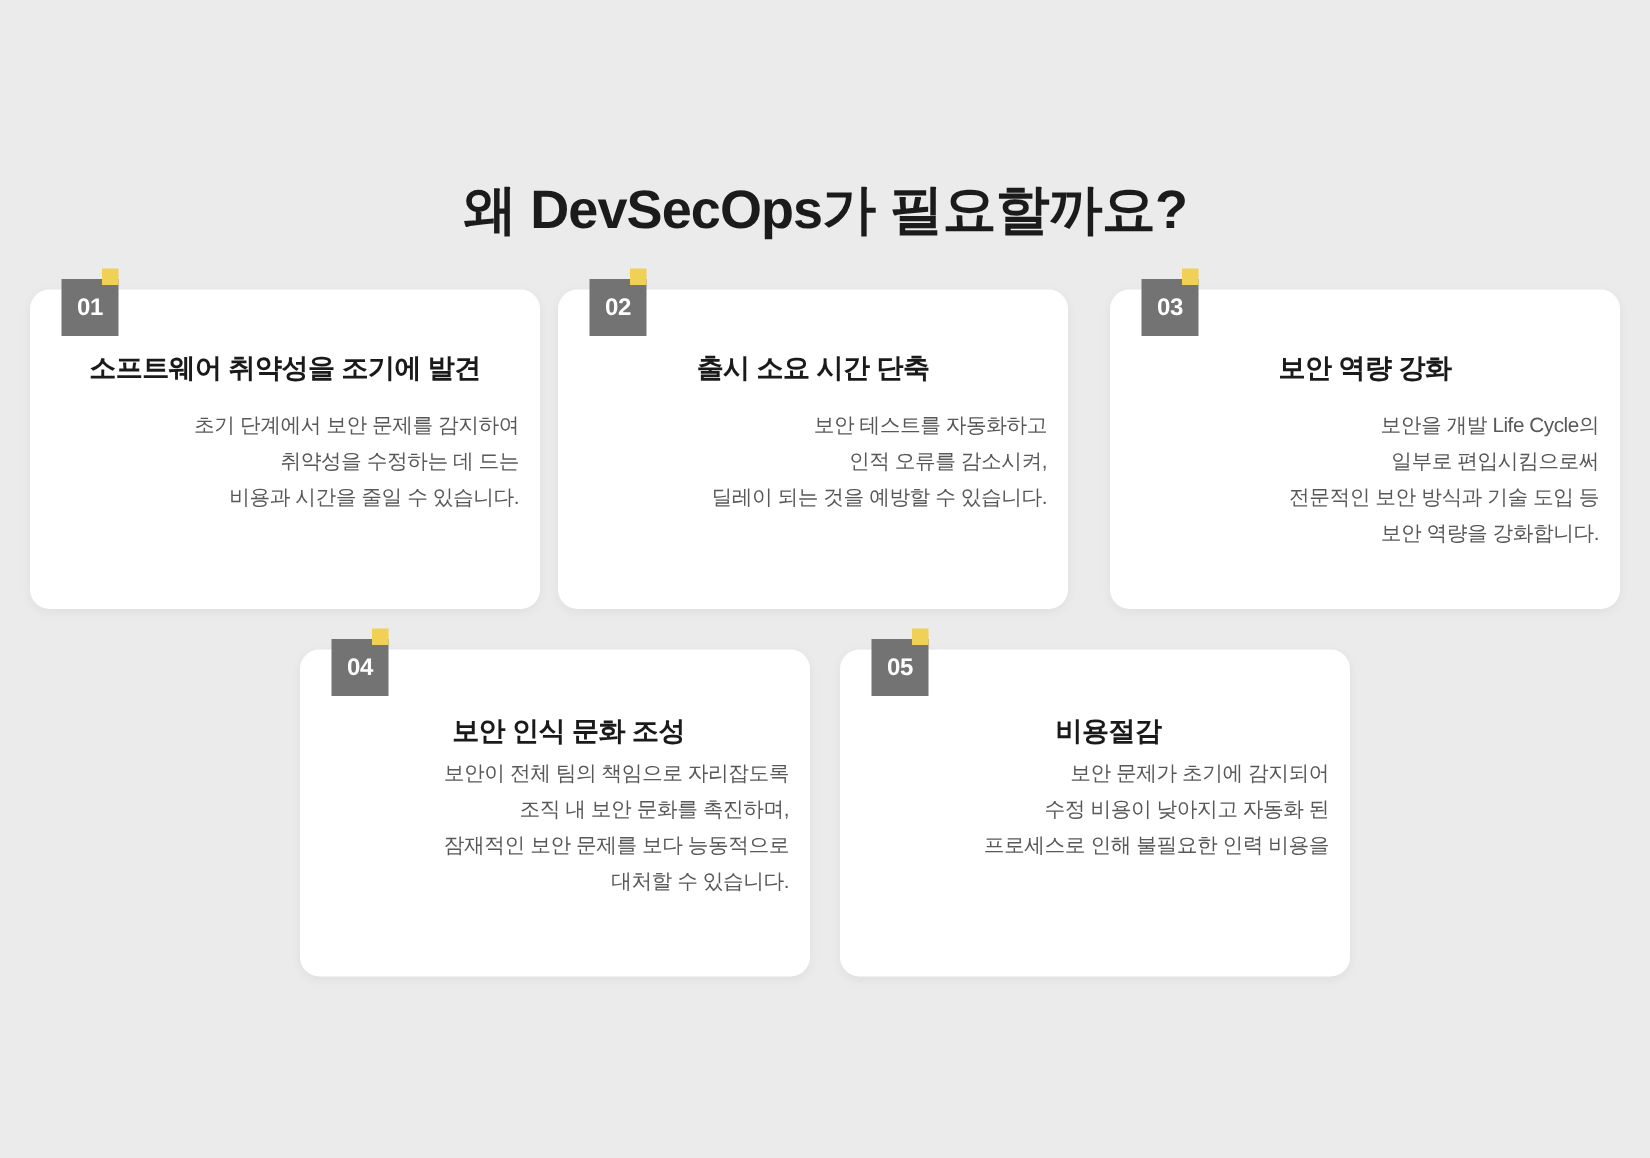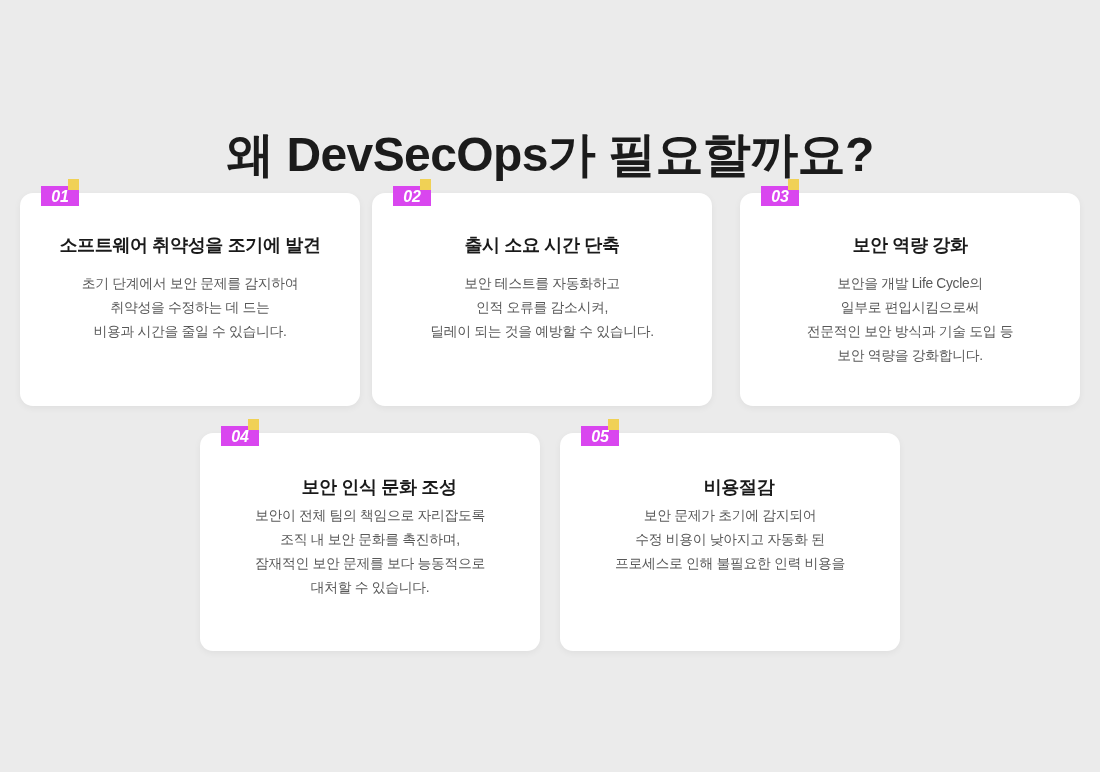--- a/index.html
+++ b/index.html
@@ -15,21 +15,21 @@
     position: relative;
     -webkit-font-smoothing: antialiased;
   }
 
   #page-title {
     position: absolute;
     top: 94px;
     left: 0;
     width: 1100px;
     text-align: center;
-    font-size: 48px;
+    font-size: 36px;
     font-weight: bold;
     color: #1b1b1b;
     letter-spacing: -0.6px;
     line-height: 1.2;
   }
 
   .cards-layer {
     position: absolute;
     inset: 0;
   }
@@ -52,26 +52,25 @@
   
   .card.r2 { top: 433px; height: 218px; }
   .card.c4 { left: 200px; }
   .card.c5 { left: 560px; }
 
   .badge {
     position: absolute;
     top: -7px;
     left: 21px;
     width: 38px;
-    height: 20px;
-    background: #d946ef;
+    height: 38px;
+    background: #737373;
     display: flex;
     align-items: center;
     justify-content: center;
-    font-style: italic;
   }
   .badge-num {
     color: #ffffff;
     font-size: 16px;
     font-weight: bold;
     letter-spacing: -0.2px;
     line-height: 1;
     position: relative;
     top: 1px;
   }
@@ -91,21 +90,21 @@
     color: #1a1a1a;
     line-height: 1.42;
     letter-spacing: -0.35px;
     padding: 0 18px;
     box-sizing: border-box;
   }
   .card.r1 .card-heading { margin-top: 40px; }
   .card.r2 .card-heading { margin-top: 42px; padding-left: 36px; }
 
   .card-body {
-    text-align: center;
+    text-align: right;
     font-size: 13.8px;
     color: #585858;
     line-height: 24px;
     letter-spacing: -0.3px;
     padding: 0 14px;
     box-sizing: border-box;
   }
   .card.r1 .card-body { margin-top: 13px; }
   .card.r2 .card-body { margin-top: 3px; }
 

